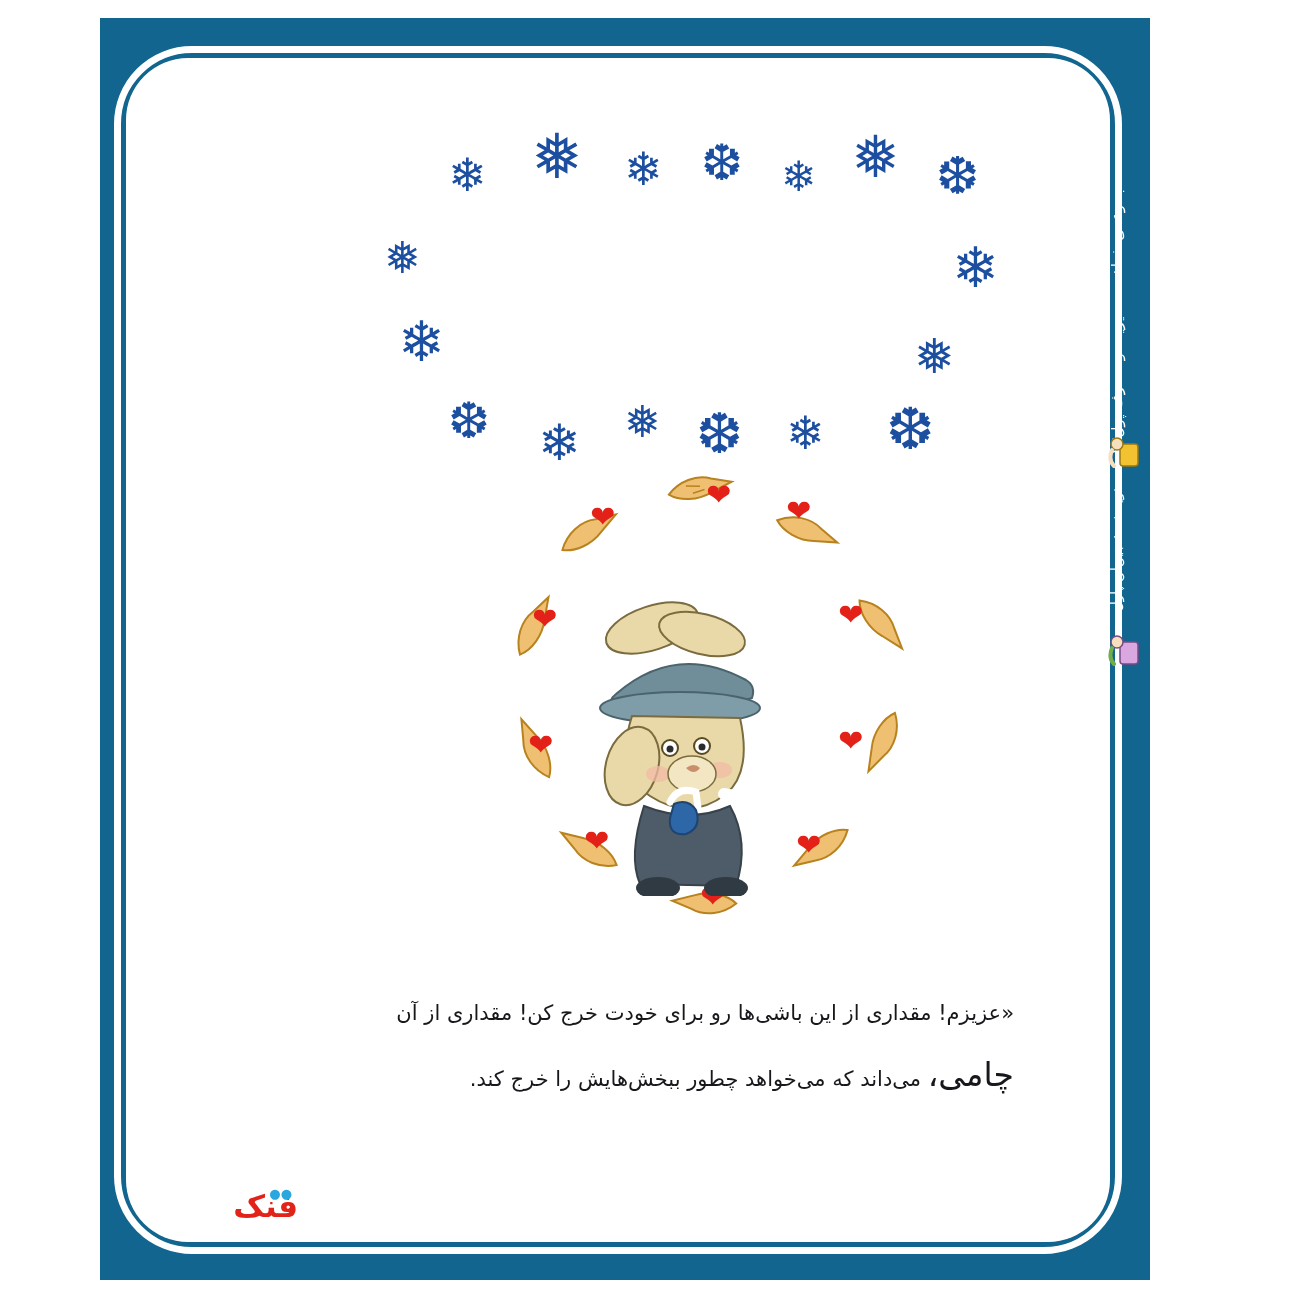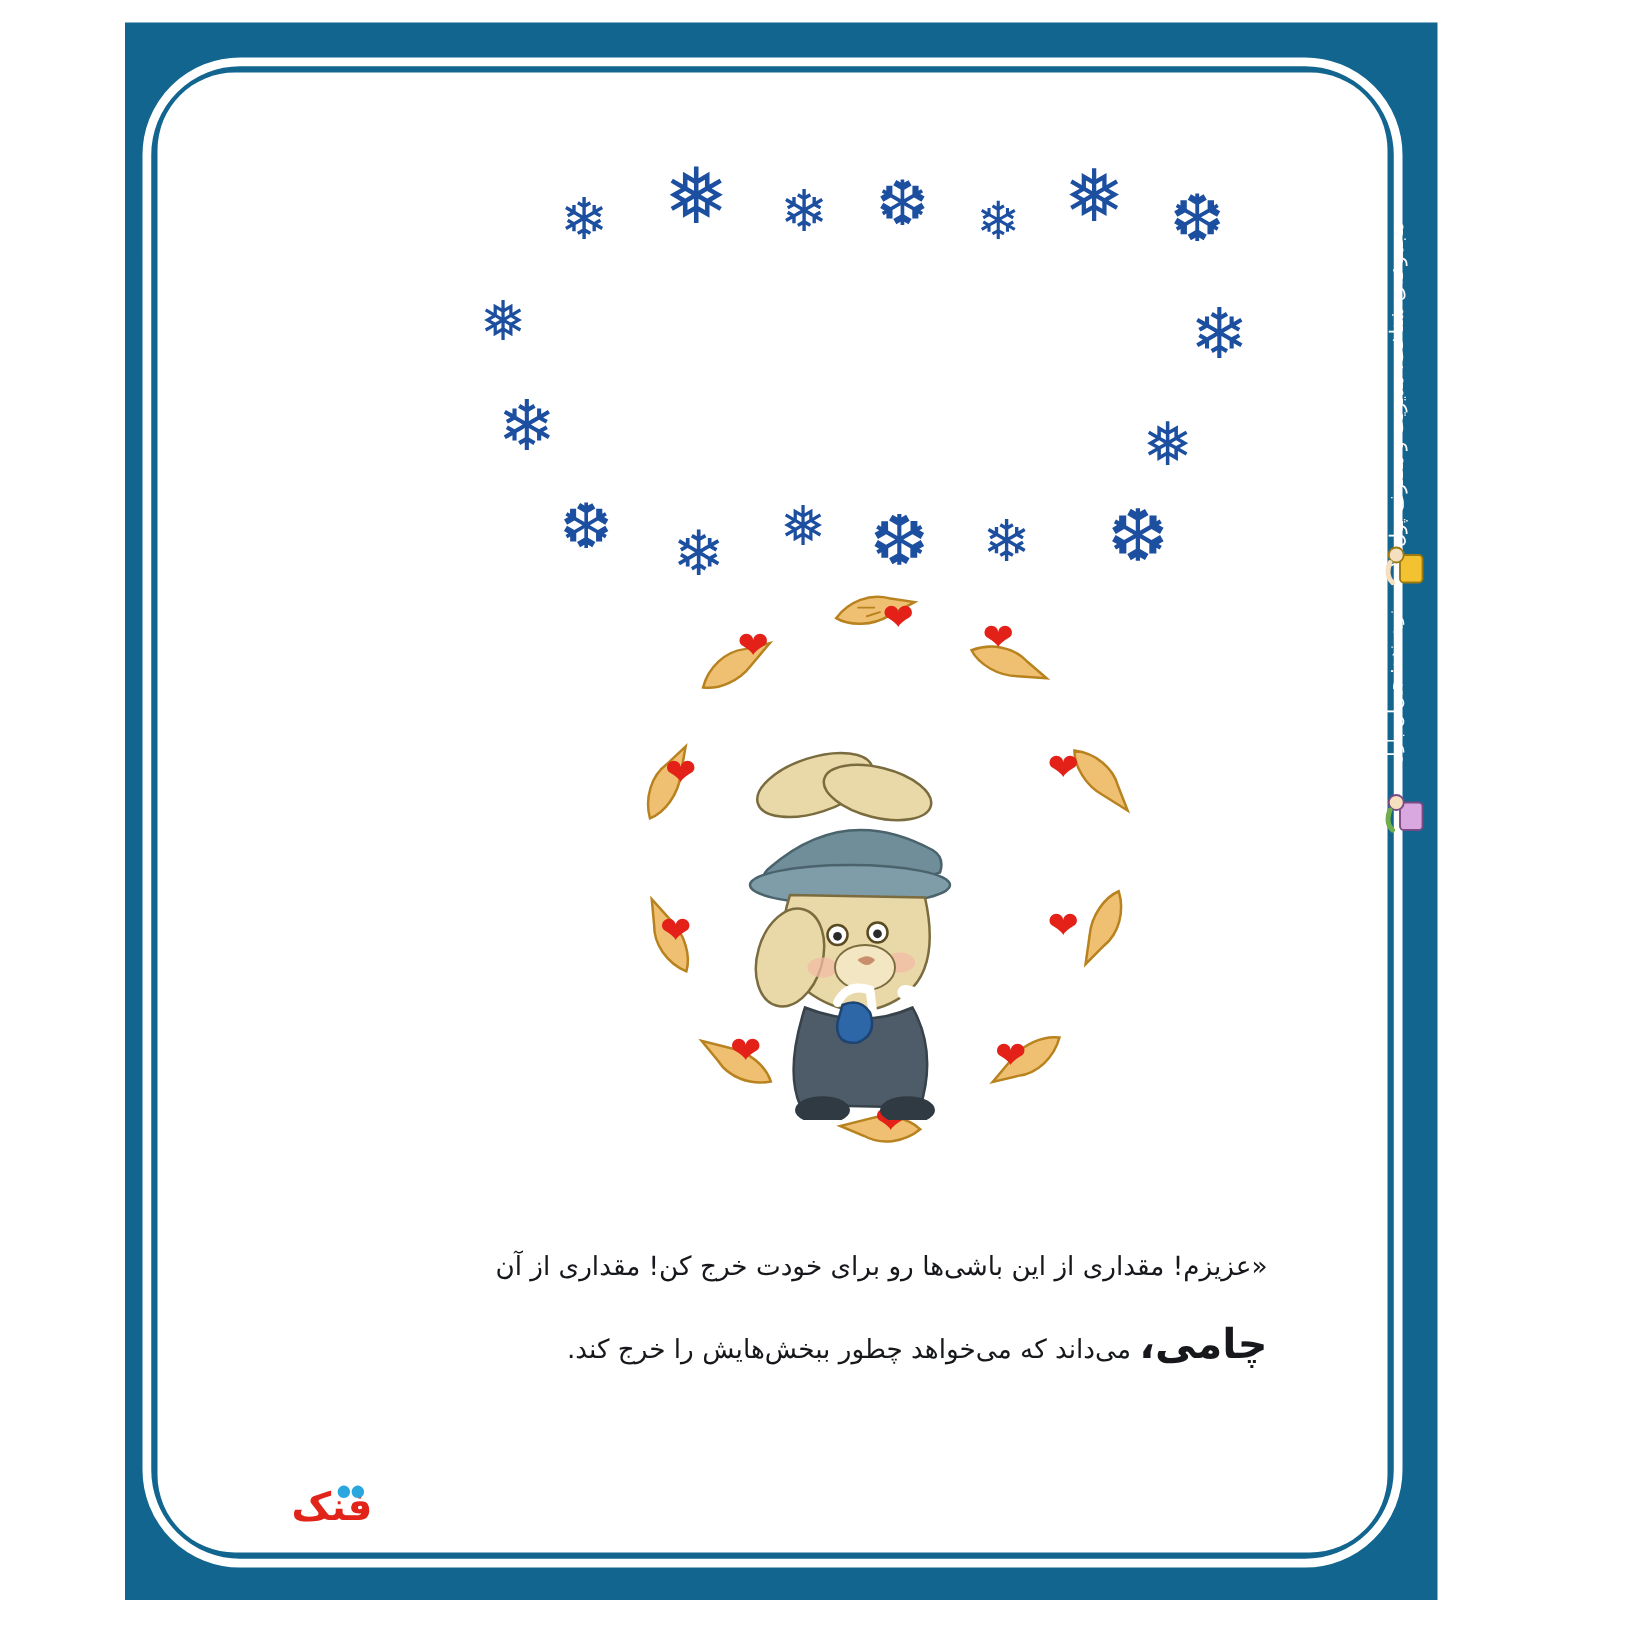--- a/index.html
+++ b/index.html
@@ -160,21 +160,21 @@
   .para.lead {
     font-size: 20px;
   }
   .para-last {
     font-size: 21px;
     line-height: 1.9;
     margin: 10px 0 0 0;
   }
   .name-big {
     font-size: 33px;
-    font-weight: bold;
+    font-weight: normal;
   }
 
   
   .logo {
     position: absolute;
     left: 62px;
     top: 1130px;
     width: 110px;
     height: 54px;
     direction: rtl;

